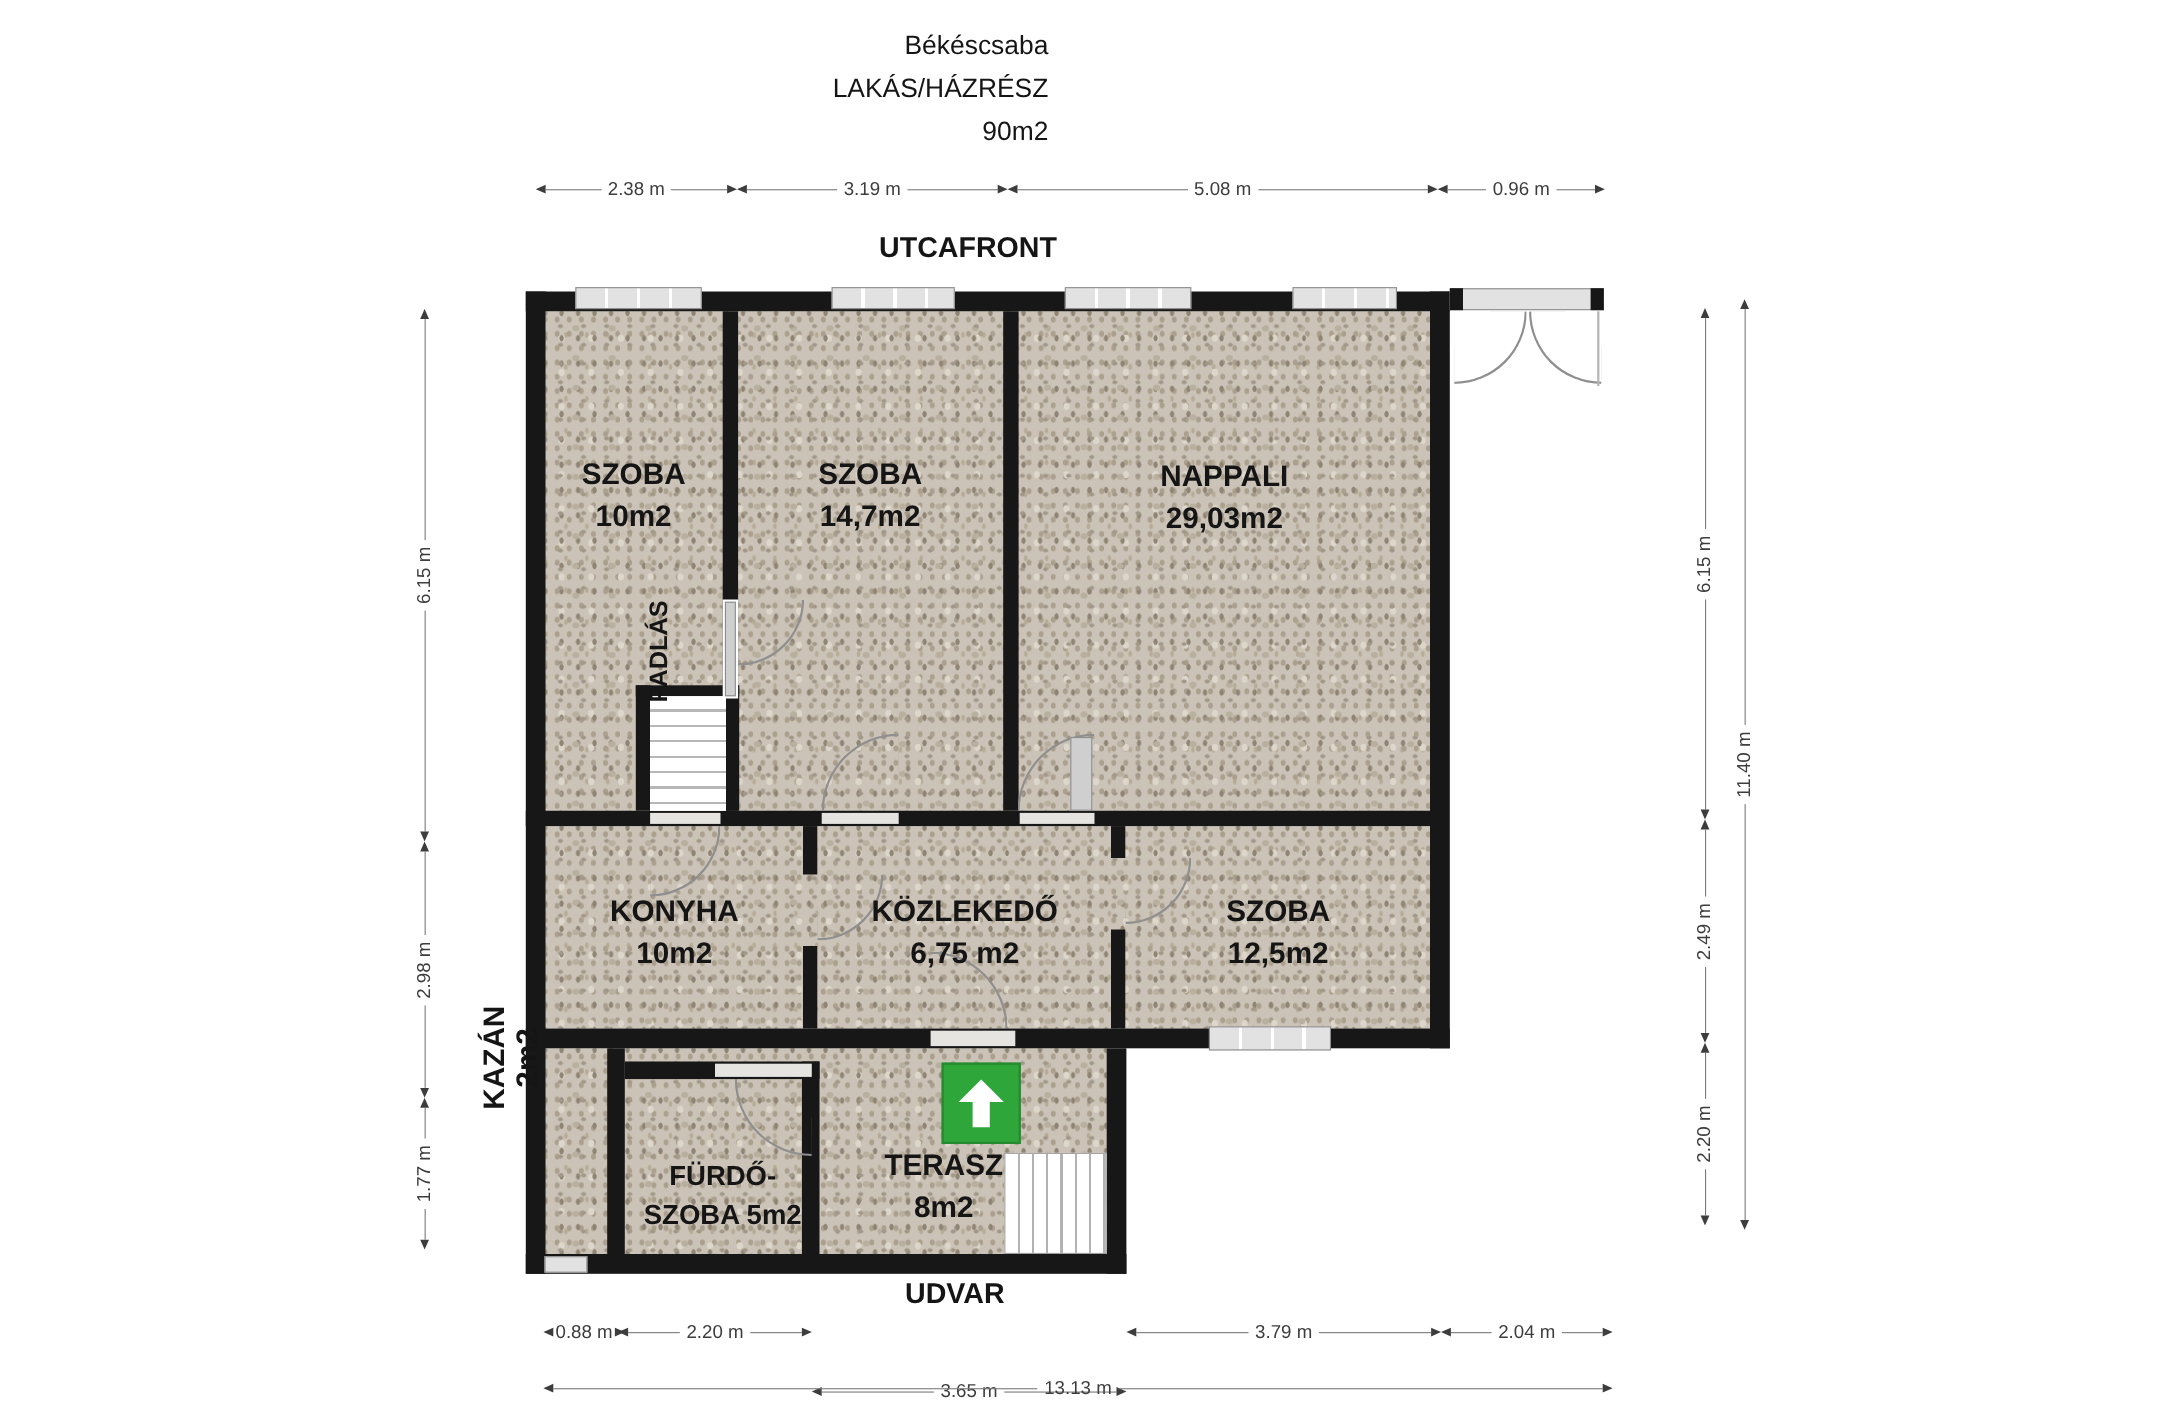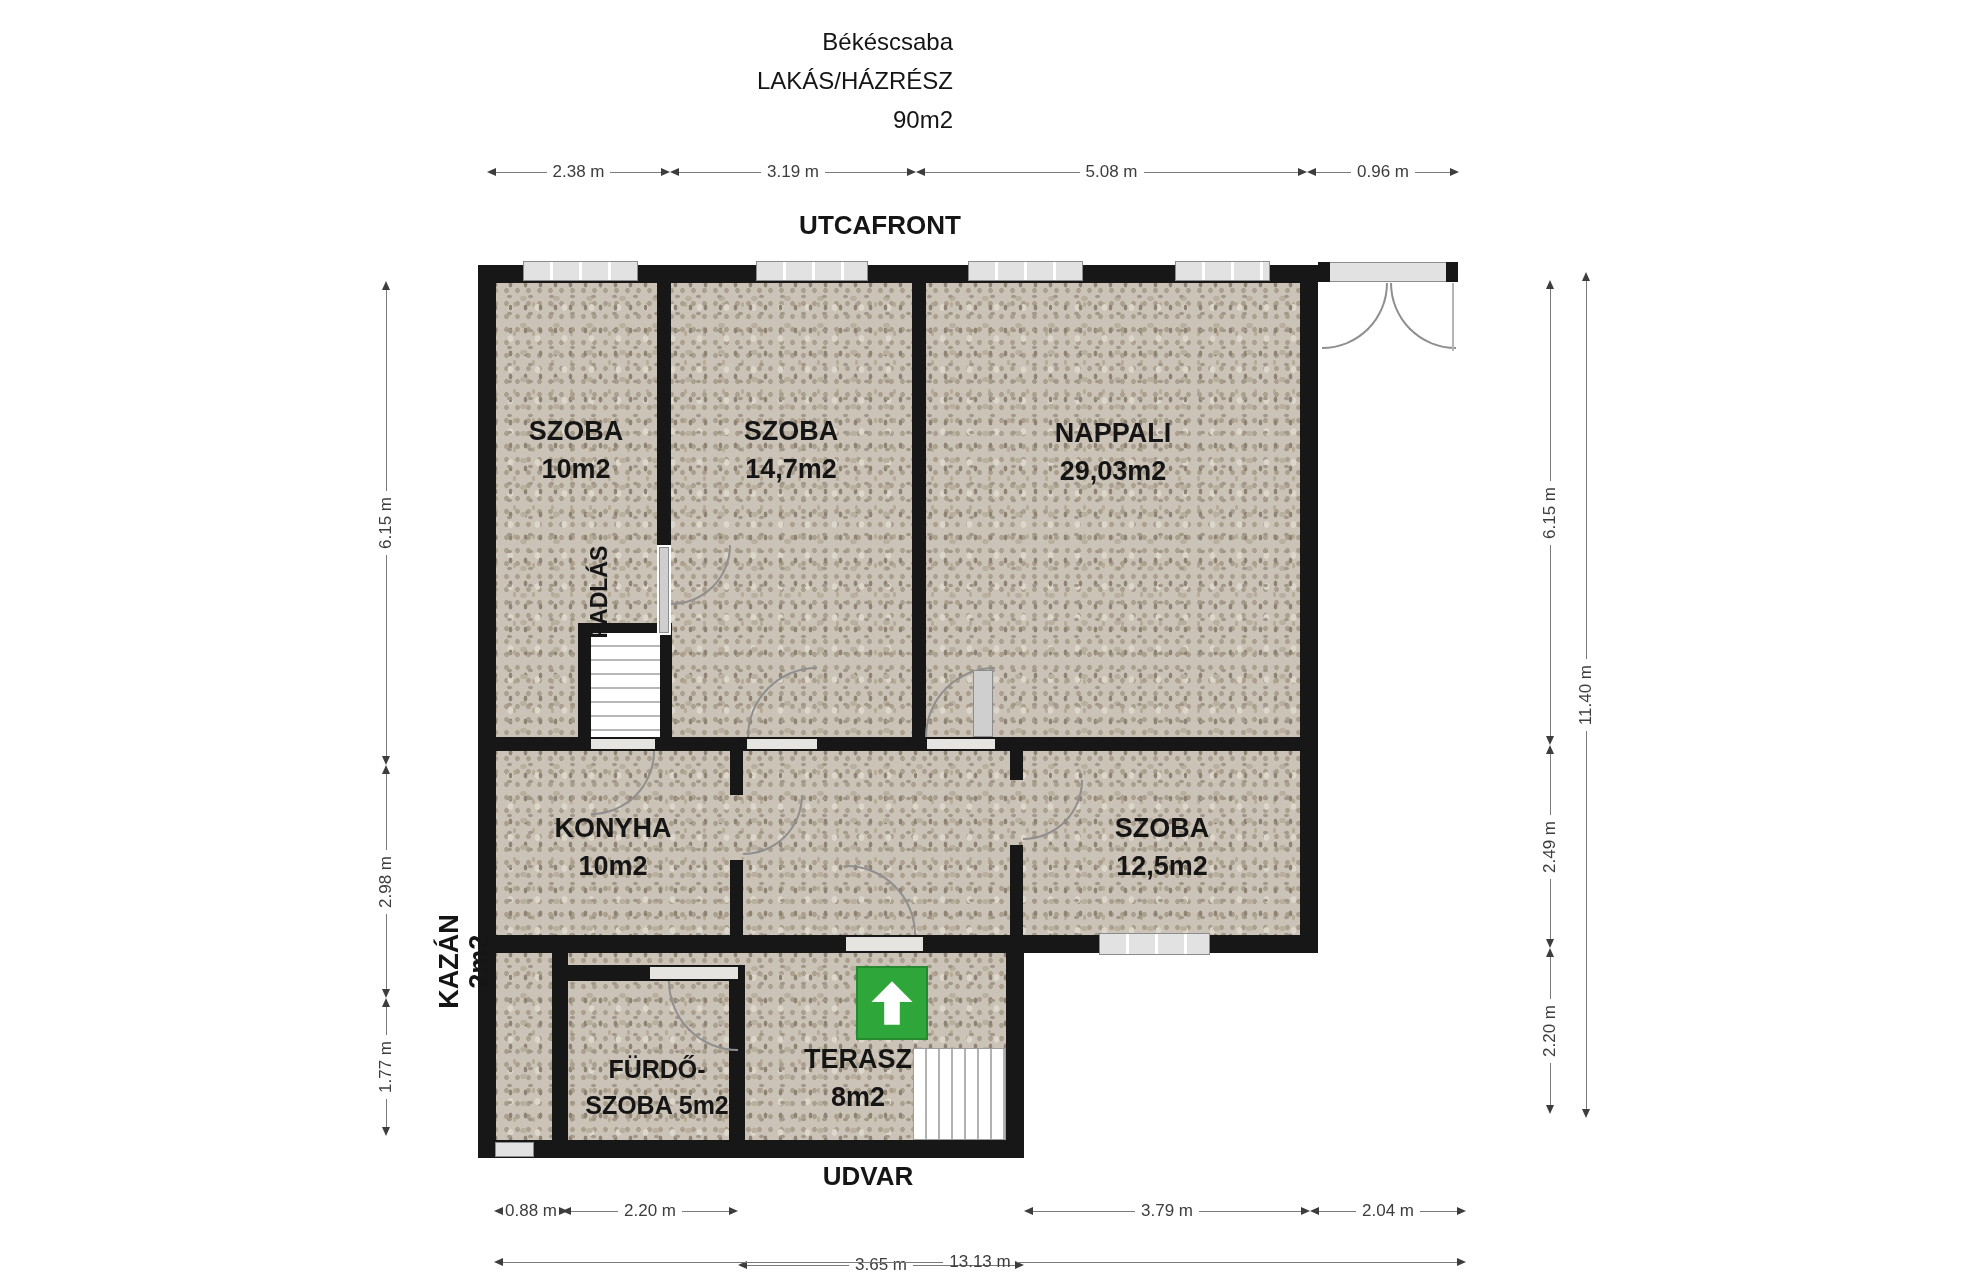--- a/index.html
+++ b/index.html
@@ -154,20 +154,24 @@
     <div>14,7m2</div>
   </div>
   <div class="rlabel" style="left:1113px;top:452px;">
     <div>NAPPALI</div>
     <div>29,03m2</div>
   </div>
   <div class="rlabel" style="left:613px;top:847px;">
     <div>KONYHA</div>
     <div>10m2</div>
   </div>
+  <div class="rlabel" style="left:877px;top:847px;">
+    <div>KÖZLEKEDŐ</div>
+    <div>6,75 m2</div>
+  </div>
   <div class="rlabel" style="left:1162px;top:847px;">
     <div>SZOBA</div>
     <div>12,5m2</div>
   </div>
   <div class="rlabel small" style="left:657px;top:1057px;margin-top:30px;">
     <div>FÜRDŐ-</div>
     <div>SZOBA 5m2</div>
   </div>
   <div class="rlabel" style="left:858px;top:1078px;">
     <div>TERASZ</div>

